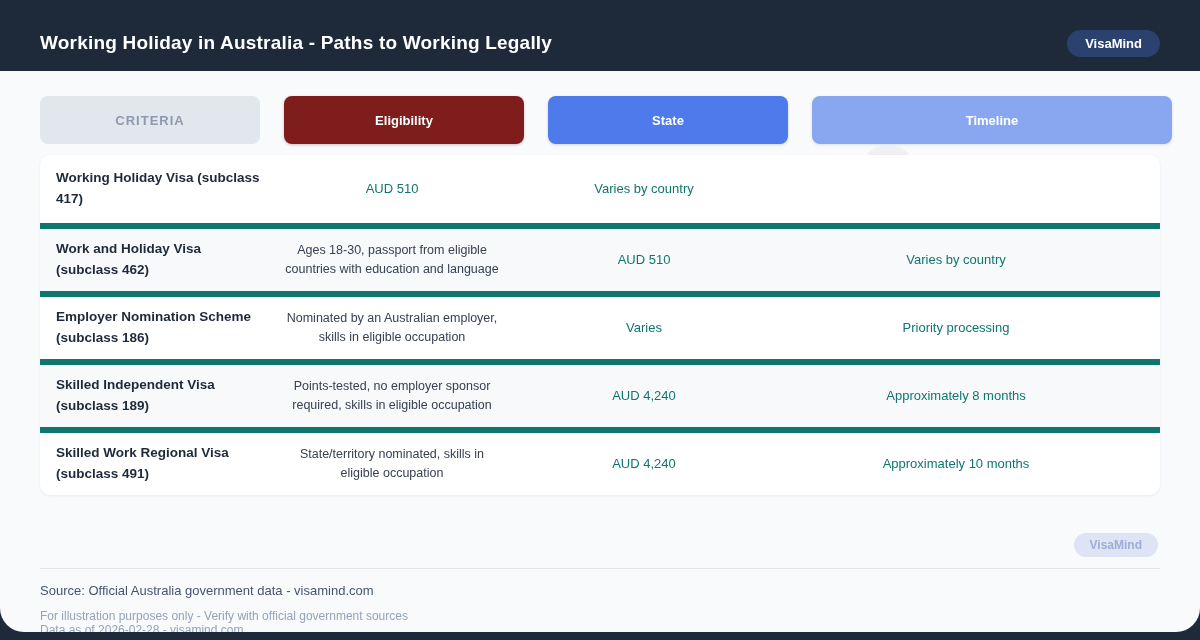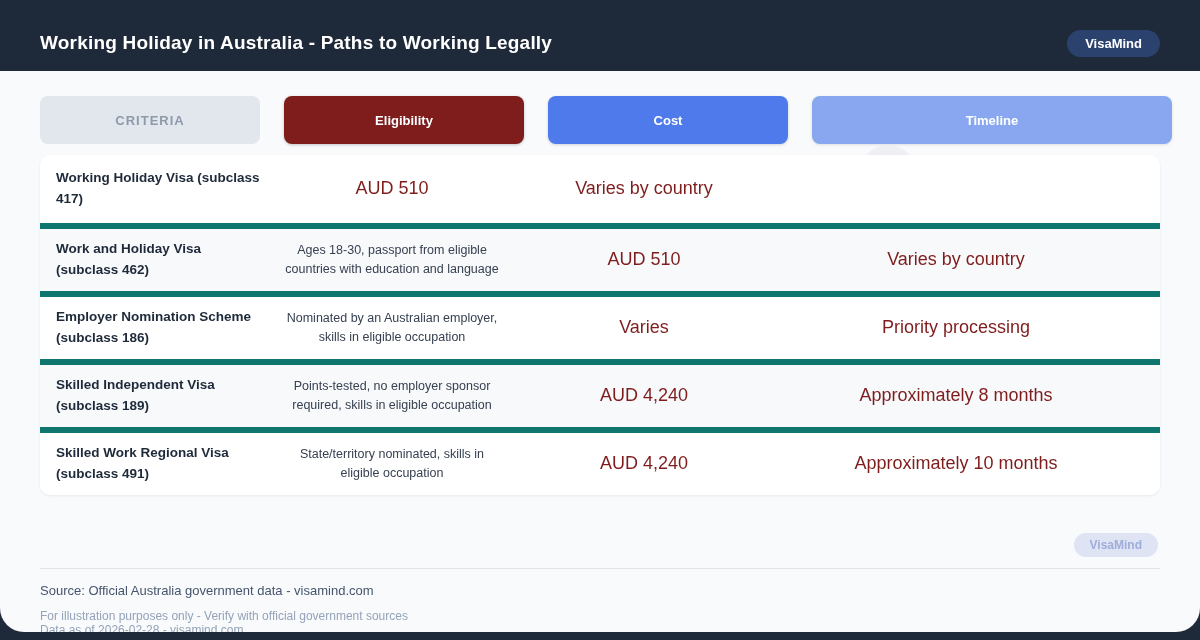--- a/index.html
+++ b/index.html
@@ -88,21 +88,21 @@
   .cell-criteria {
     padding-left: 16px;
     font-size: 13.5px; font-weight: 700; color: #1e2939;
     line-height: 1.55;
   }
   .cell-text {
     text-align: center;
     font-size: 12.5px; color: #374151; line-height: 1.55;
   }
   .cell-text .inner { max-width: 215px; margin: 0 auto; }
-  .cell-cost, .cell-timeline { font-size: 18px; color: #7f1d1d; }
+  .cell-cost, .cell-timeline { font-size: 13px; color: #0f766e; }
 
   
   .footer-brand-pill {
     position: absolute; right: 42px; top: 462px;
     background: #dee4f4; color: #9fadd8;
     font-size: 12px; font-weight: 700;
     border-radius: 13px; padding: 6px 16px; line-height: 1;
   }
   .footer-divider {
     position: absolute; left: 40px; right: 40px; top: 497px;
@@ -124,21 +124,21 @@
 <header class="app-header">
   <h1 class="app-title">Working Holiday in Australia - Paths to Working Legally</h1>
   <span class="brand-pill">VisaMind</span>
 </header>
 
 <div class="content-panel">
 
   <div class="col-header-row">
     <button class="col-btn criteria">CRITERIA</button>
     <button class="col-btn eligibility">Eligibility</button>
-    <button class="col-btn cost">Cost</button>
+    <button class="col-btn cost">State</button>
     <button class="col-btn timeline">Timeline</button>
   </div>
 
   <div class="deco-circle"></div>
 
   <div class="table-card">
 
     <div class="table-row">
       <div class="cell-criteria">Working Holiday Visa (subclass 417)</div>
       <div class="cell-text cell-cost">AUD 510</div>

